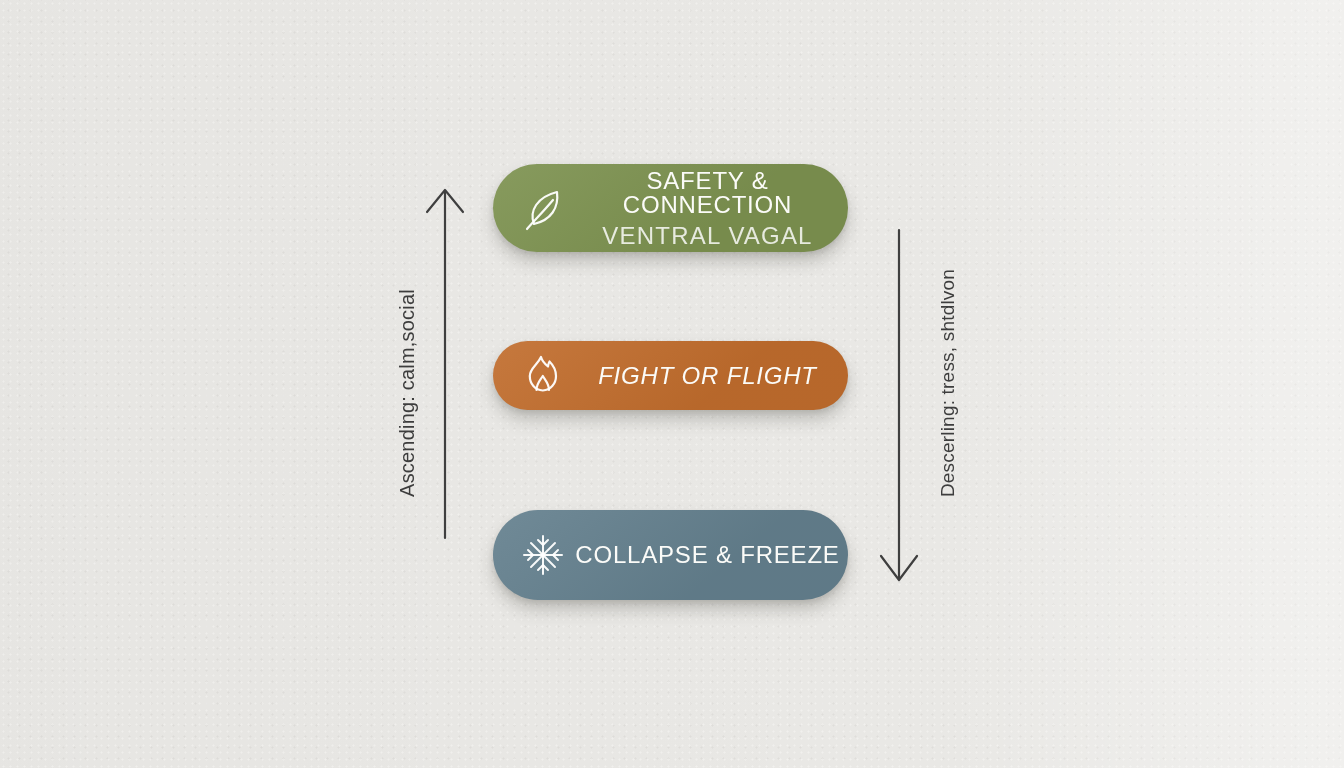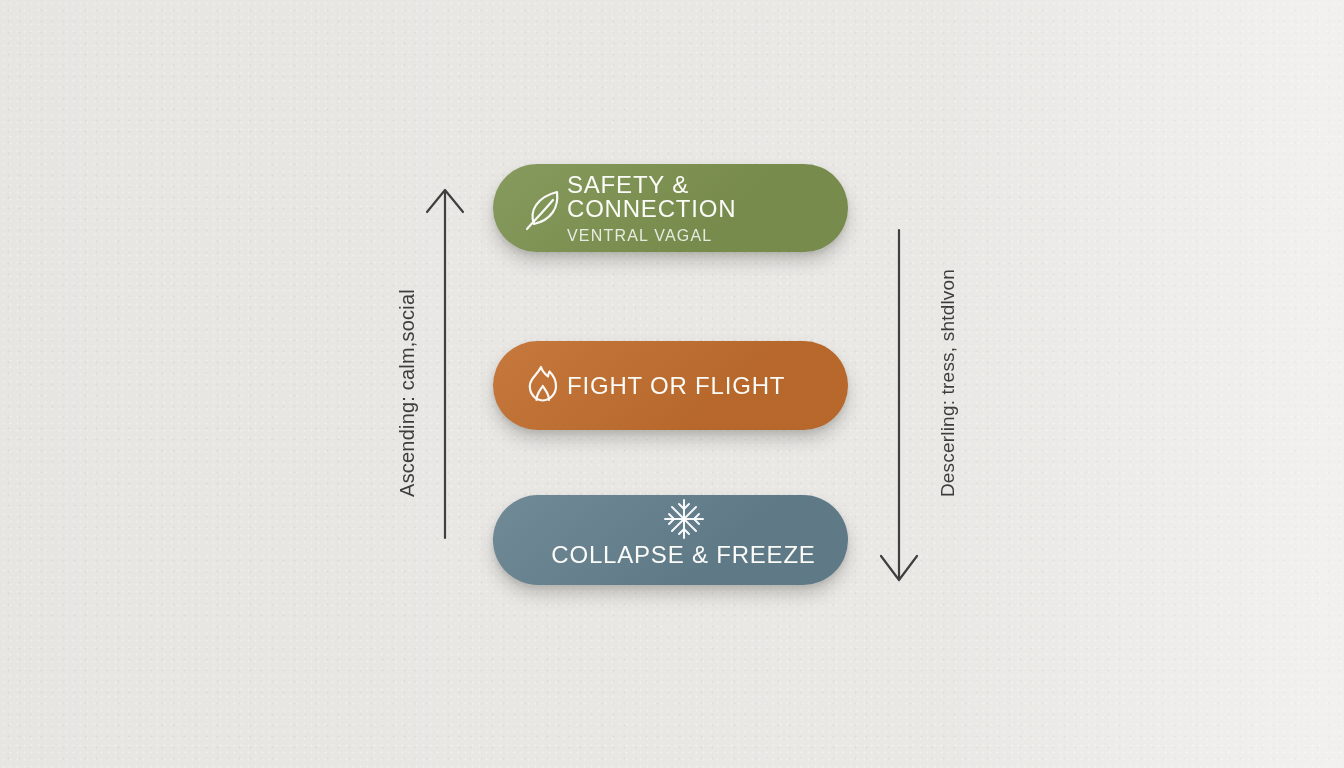--- a/index.html
+++ b/index.html
@@ -25,42 +25,43 @@
     width: 355px;
     border-radius: 45px;
     display: flex;
     align-items: center;
     padding-left: 26px;
     color: #ffffff;
     background-image: linear-gradient(140deg, rgba(255,255,255,0.08) 0%, rgba(0,0,0,0.05) 65%);
     box-shadow: 0 10px 16px rgba(70,70,62,0.25), 0 3px 5px rgba(70,70,62,0.12);
   }
   #pill-ventral     { top: 164px; height: 88px; }
-  #pill-sympathetic { top: 341px; height: 89px; }
-  #pill-dorsal      { top: 495px; height: 90px; flex-direction: column; }
+  #pill-sympathetic { top: 341px; height: 69px; font-style: italic; }
+  #pill-dorsal      { top: 510px; height: 90px; }
 
   .pill .icon {
     width: 48px;
     height: 48px;
     flex: 0 0 48px;
   }
   .pill .icon svg { width: 100%; height: 100%; display: block; }
 
   .pill .texts {
     flex: 1;
+    text-align: center;
     line-height: 1;
   }
   .pill .title {
     font-size: 24px;
     font-weight: 500;
     letter-spacing: 0.8px;
     color: #fbfbf8;
   }
   .pill .subtitle {
-    font-size: 16px;
+    font-size: 24px;
     font-weight: 400;
     letter-spacing: 1.2px;
     color: rgba(255,255,255,0.82);
     margin-top: 7px;
   }
 
   .arrow-svg { position: absolute; overflow: visible; }
   #ascending-arrow  { left: 423px; top: 182px; }
   #descending-arrow { left: 877px; top: 228px; }
 

